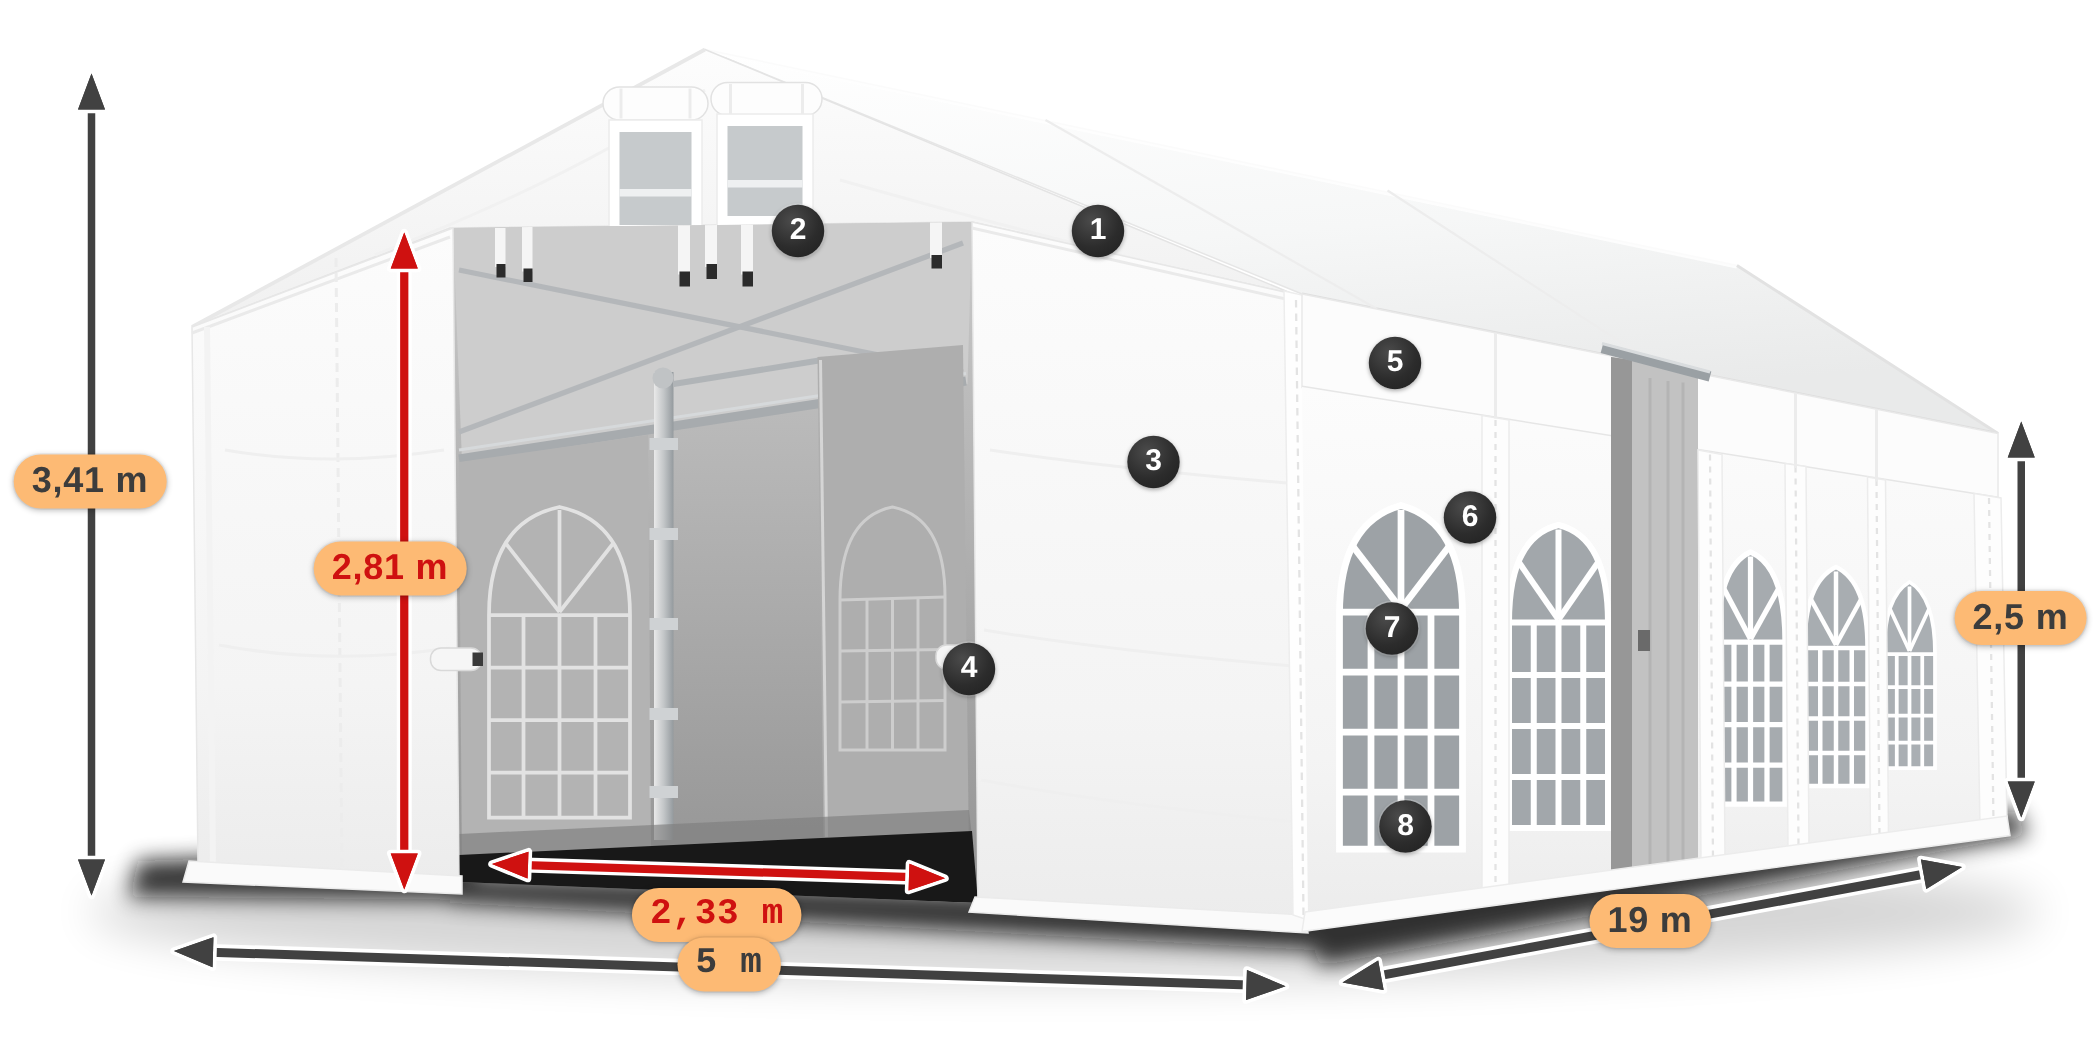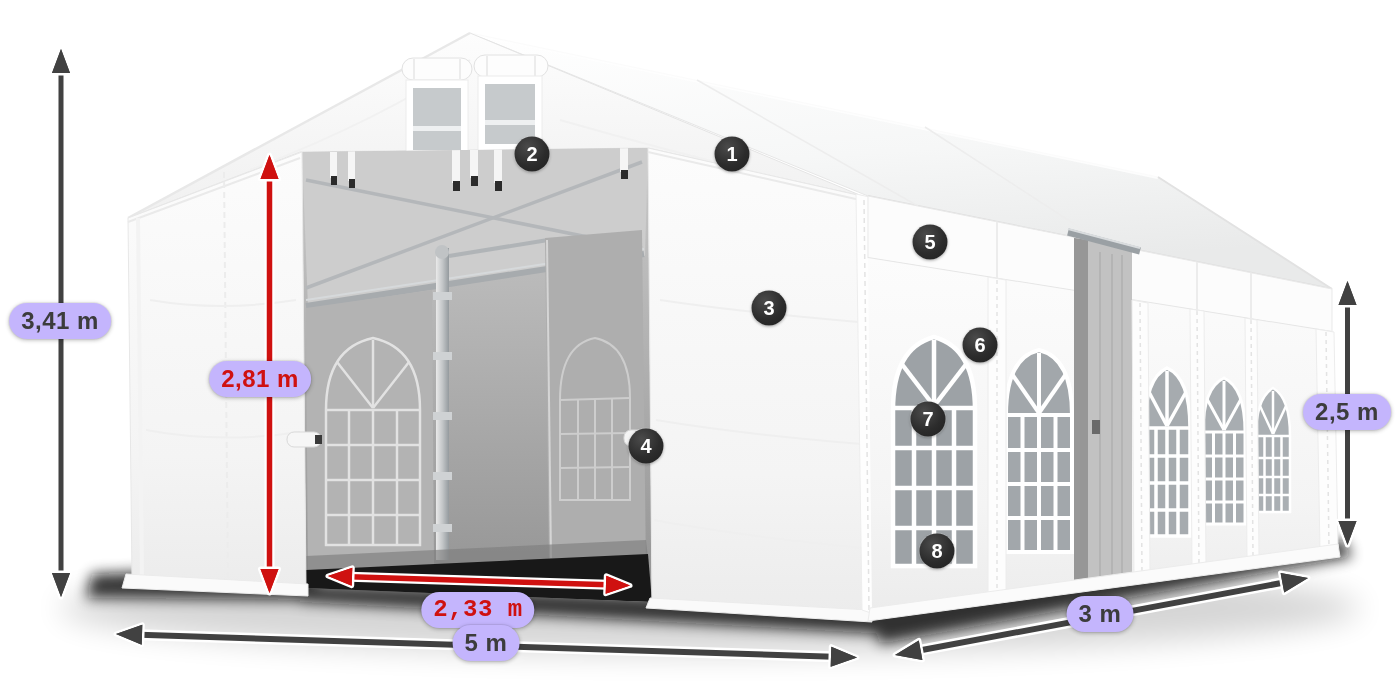--- a/index.html
+++ b/index.html
@@ -3,21 +3,21 @@
 <meta charset="utf-8">
 <style>
   html,body{margin:0;padding:0;background:#ffffff;}
   .stage{
     position:relative;width:1400px;height:700px;background:#ffffff;
     overflow:hidden;font-family:"Liberation Sans",sans-serif;
   }
   .stage svg{position:absolute;left:0;top:0;}
   .dim-label{
     position:absolute;transform:translate(-50%,-50%);
-    background:#c4b5fd;border-radius:20px;padding:4px 12px;
+    background:#fdba74;border-radius:20px;padding:4px 12px;
     font-weight:bold;font-size:24px;line-height:28px;color:#3c3c3c;
     letter-spacing:.5px;white-space:nowrap;
     box-shadow:0 1px 4px rgba(0,0,0,.30),0 0 0 1px rgba(0,0,0,.04);
     z-index:30;
   }
   .dim-label.red{color:#cf1110;}
   .callout{
     position:absolute;width:35px;height:35px;border-radius:50%;
     transform:translate(-50%,-50%);
     background:radial-gradient(circle at 38% 30%,#4b4b4b 0%,#2c2c2c 55%,#1f1f1f 100%);
@@ -382,23 +382,23 @@
       <polygon points="1347.5,545 1338.5,521 1356.5,521" fill="#414141"></polygon>
     </g>
   </svg>
 
   <div class="dim-label" style="left:60px;top:321px;">3,41 m</div>
 
   <div class="dim-label red" style="left:260px;top:379px;">2,81 m</div>
 
   <div class="dim-label red" style="left:478px;top:610px;font-family:Liberation Mono, monospace;">2,33 m</div>
 
-  <div class="dim-label" style="left:486px;top:643px;">5 m</div>
-
-  <div class="dim-label" style="left:1100px;top:614px;">3 m</div>
+  <div class="dim-label" style="left:486px;top:643px;font-family:Liberation Mono, monospace;">5 m</div>
+
+  <div class="dim-label" style="left:1100px;top:614px;">19 m</div>
 
   <div class="dim-label" style="left:1347px;top:412px;text-align:center;">2,5 m</div>
 
   <div class="callout" style="left:732px;top:154px;">1</div>
   <div class="callout" style="left:532px;top:154px;">2</div>
   <div class="callout" style="left:769px;top:308px;">3</div>
   <div class="callout" style="left:646px;top:446px;">4</div>
   <div class="callout" style="left:930px;top:242px;">5</div>
   <div class="callout" style="left:980px;top:345px;">6</div>
   <div class="callout" style="left:928px;top:419px;">7</div>

